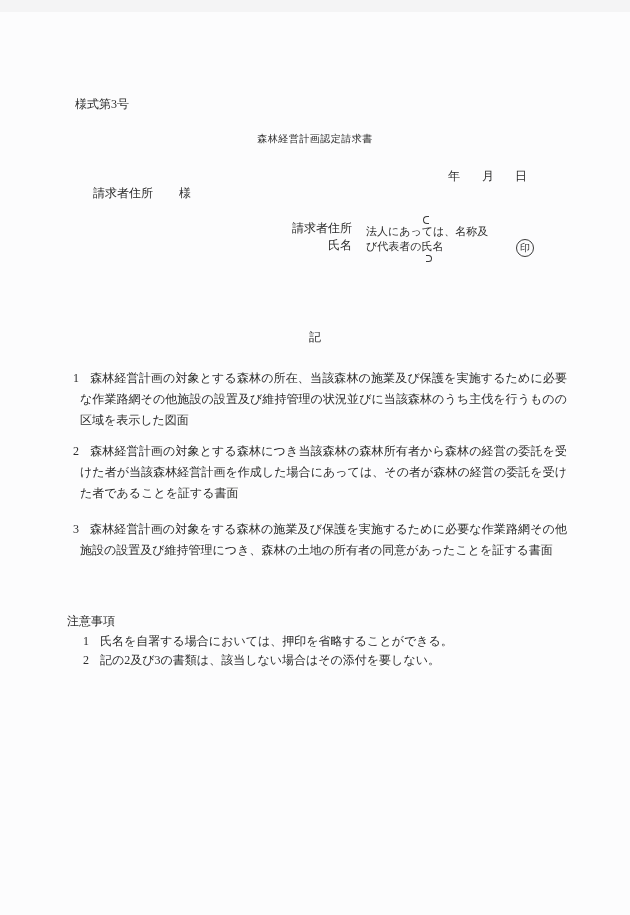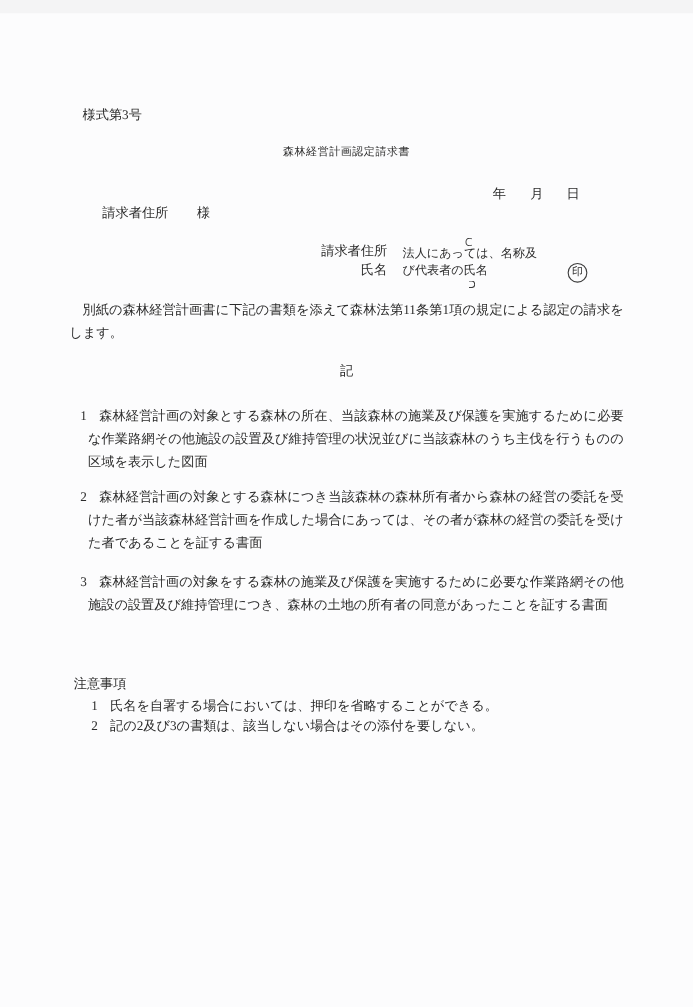--- a/index.html
+++ b/index.html
@@ -136,21 +136,20 @@
       <div>法人にあっては、名称及</div>
       <div>び代表者の氏名</div>
     </span>
     <span class="paren paren-close"></span>
   </div>
 
   <div class="abs seal">
     <span>印</span>
   </div>
 
-  <p class="abs body-text">別紙の森林経営計画書に下記の書類を添えて森林法第11条第1項の規定による認定の請求をします。</p>
 
   <div class="abs ki">記</div>
 
   <p class="abs item" style="top:356px">
     <span class="num">1</span><span>森林経営計画の対象とする森林の所在、当該森林の施業及び保護を実施するために必要な作業路網その他施設の設置及び維持管理の状況並びに当該森林のうち主伐を行うものの区域を表示した図面</span>
   </p>
 
   <p class="abs item" style="top:429px">
     <span class="num">2</span><span>森林経営計画の対象とする森林につき当該森林の森林所有者から森林の経営の委託を受けた者が当該森林経営計画を作成した場合にあっては、その者が森林の経営の委託を受けた者であることを証する書面</span>
   </p>

